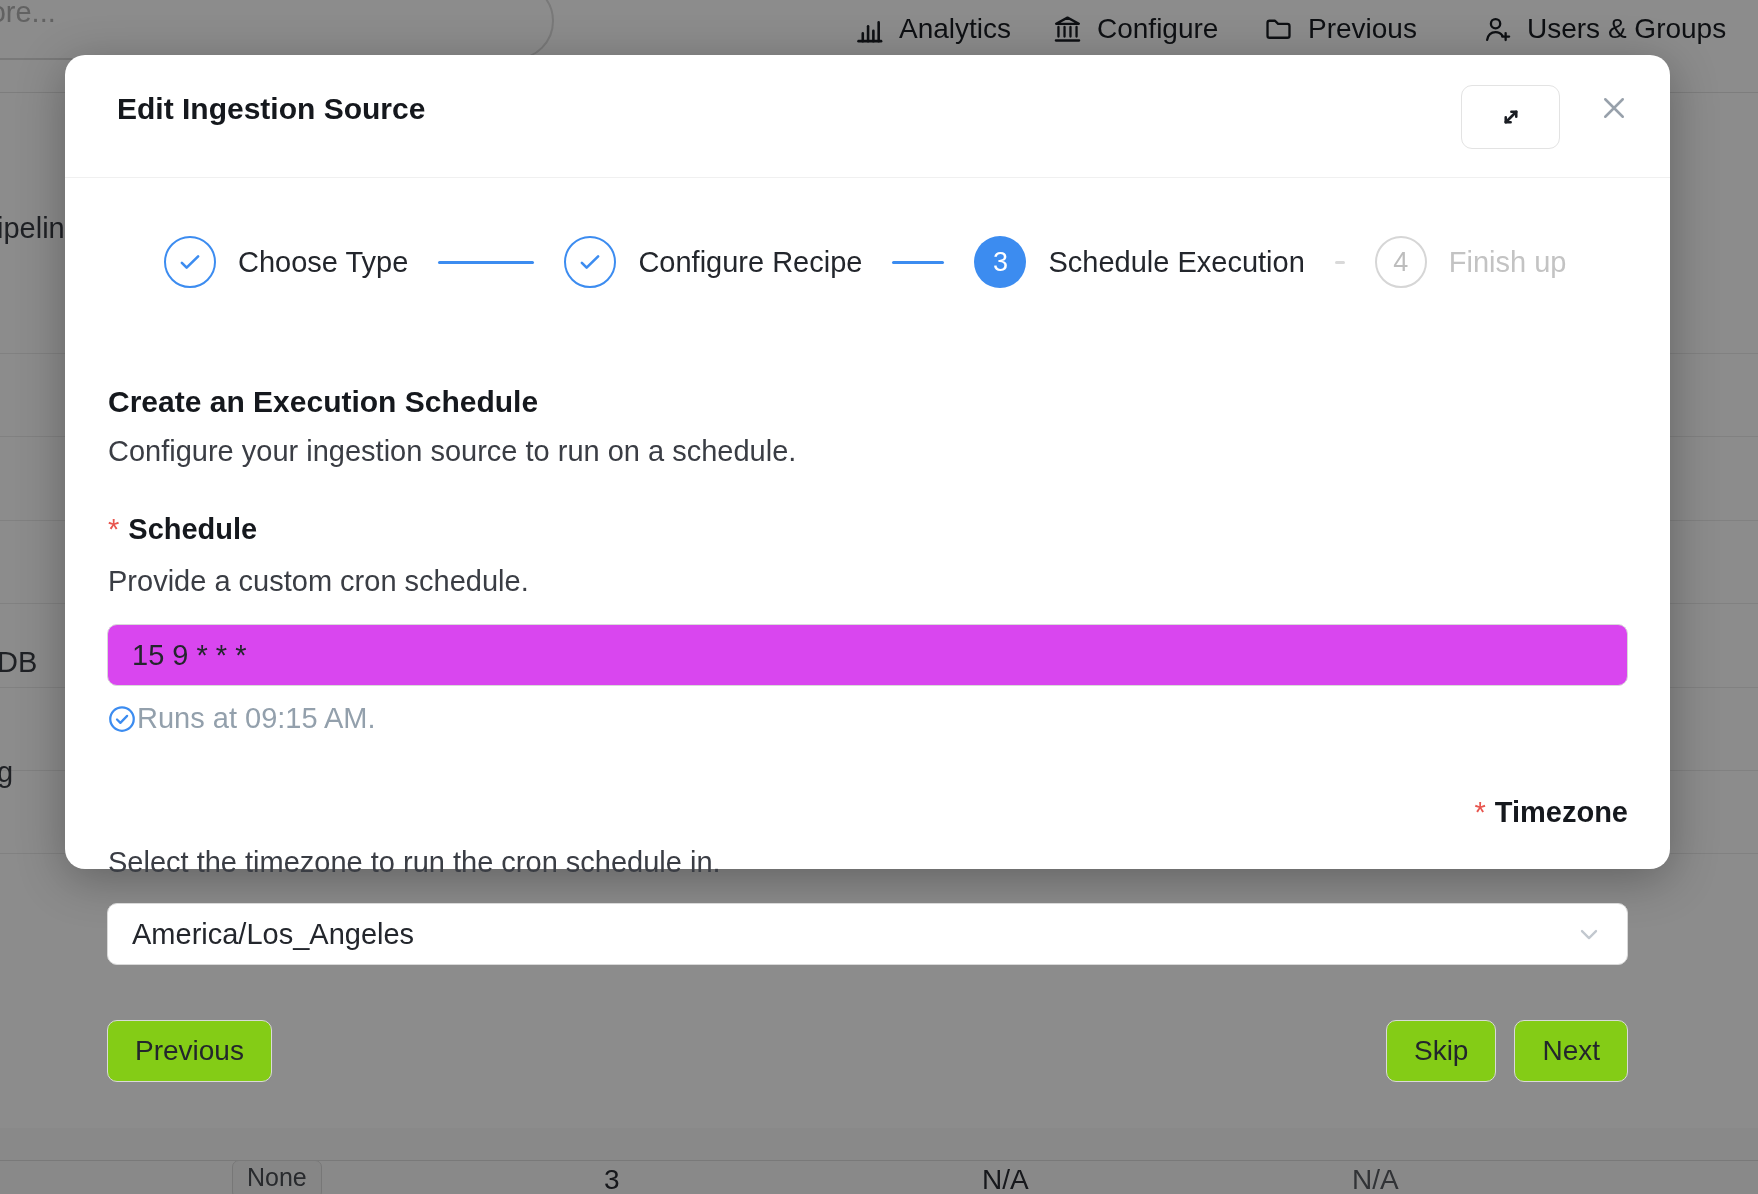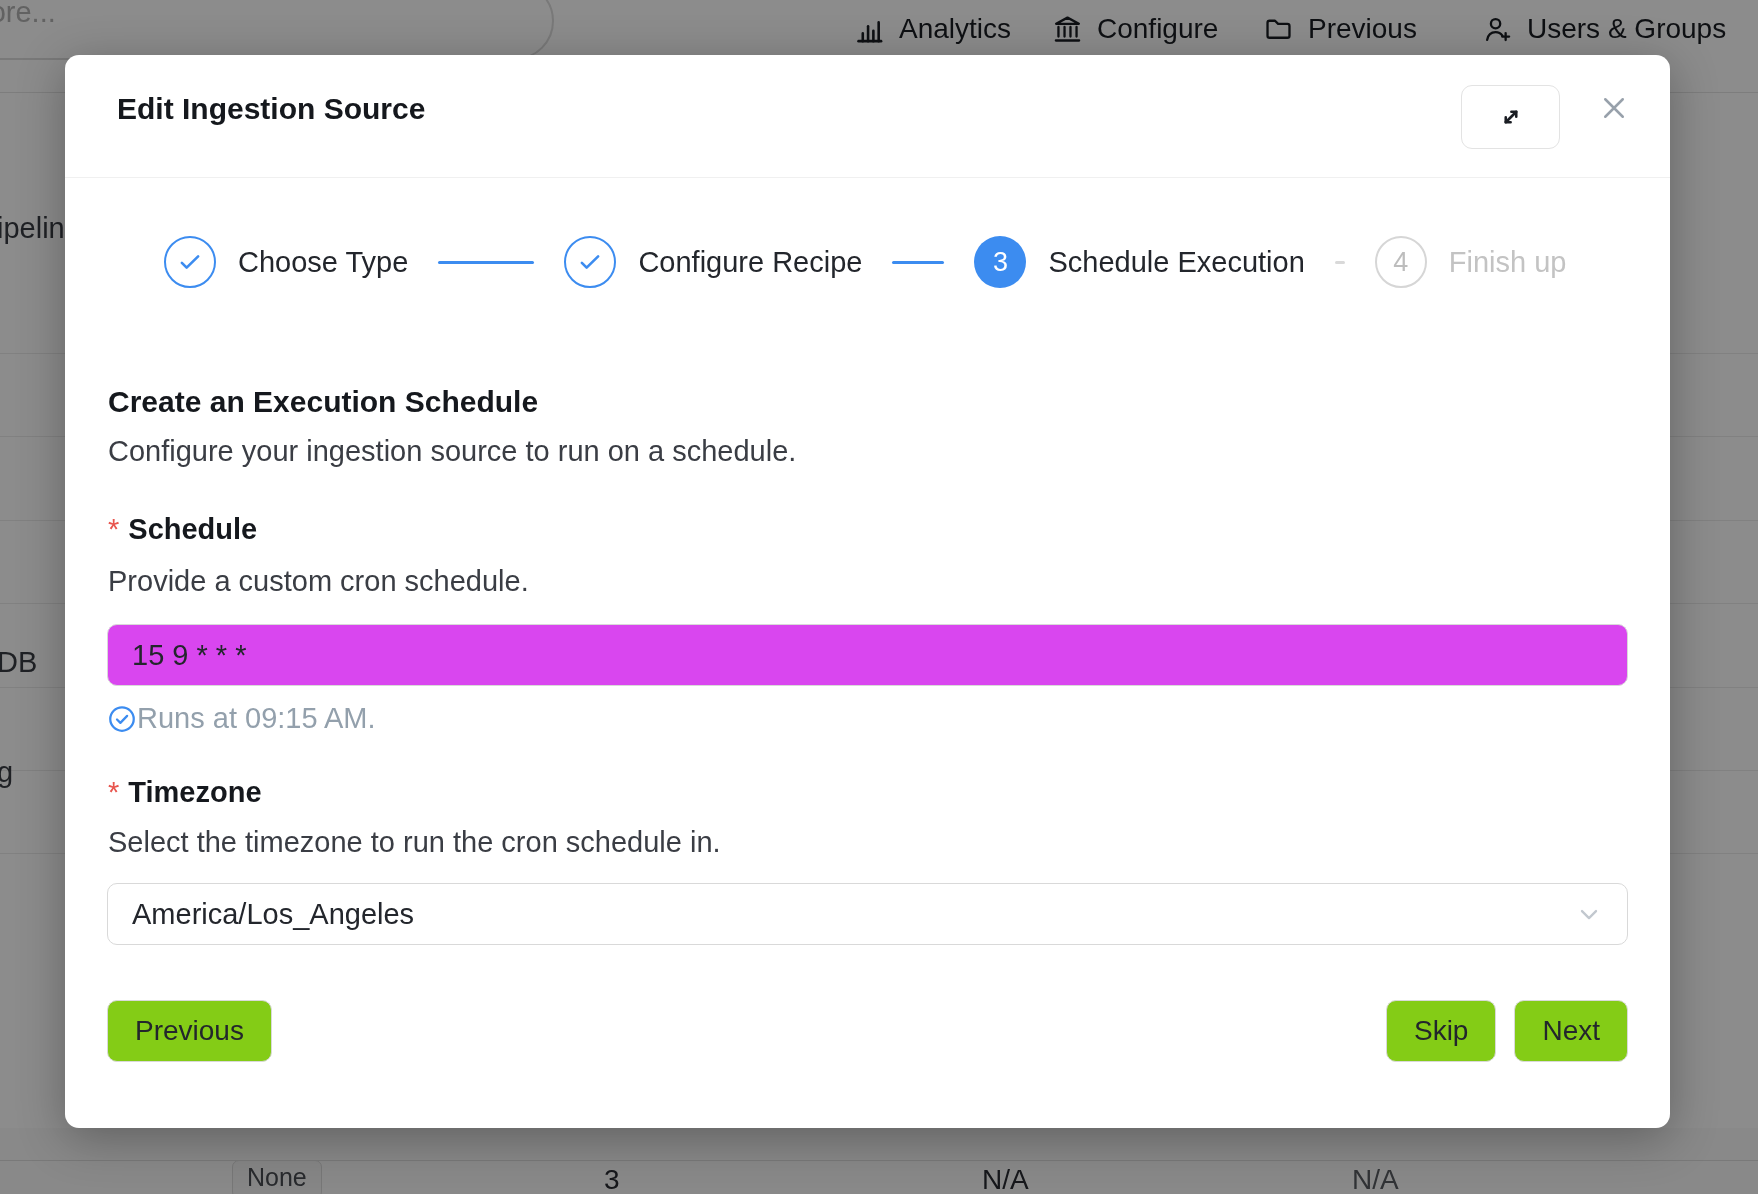--- a/index.html
+++ b/index.html
@@ -33,22 +33,22 @@
   .cell { position:absolute; top:36px; font-size:28px; color:#2a2d33; }
   .badge {
     position:absolute; left:232px; top:32px; padding:2px 14px 6px;
     border:1.5px solid #d9d9d9; border-radius:7px; background:#f5f5f5;
     font-size:25px; color:#4a4d53;
   }
   
   .overlay { position:absolute; inset:0; background:rgba(0,0,0,0.45); }
   
   .modal {
-    position:absolute; left:65px; top:55px; width:1605px; height:1073px;
-    background:#fff; border-radius:14px; box-shadow:0 10px 48px rgba(0,0,0,0.3);
+    position:absolute; left:65px; top:55px; width:1605px; height:814px;
+    background:#fff; border-radius:20px; box-shadow:0 10px 48px rgba(0,0,0,0.3);
   }
   .modal-header { position:relative; height:122px; border-bottom:1px solid #f0f0f0; }
   .modal-title {
     position:absolute; left:52px; top:36px; font-size:30px; line-height:36px;
     font-weight:700; color:#15181d;
   }
   .expand-btn {
     position:absolute; right:110px; top:30px; width:97px; height:62px;
     border:1.5px solid #e3e3e3; border-radius:11px; background:#fff;
     display:flex; align-items:center; justify-content:center; cursor:pointer;
@@ -231,21 +231,21 @@
       <div class="field-help">Provide a custom cron schedule.</div>
       <input class="text-input" type="text" value="15 9 * * *" style="">
       <div class="runs-at">
         <svg viewBox="0 0 24 24" fill="none" stroke="currentColor" stroke-width="1.8" stroke-linecap="round" stroke-linejoin="round">
           <circle cx="12" cy="12" r="9.4"></circle>
             <path d="M8 12.4l2.7 2.7 5.4-5.6"></path>
         </svg>
         <span>Runs at 09:15 AM.</span>
       </div>
 
-      <div class="field-label" style="margin-top:40px;"><span class="req-star">*</span><span>Timezone</span></div>
+      <div class="field-label" style="margin-top:60px;text-align:right;"><span class="req-star">*</span><span>Timezone</span></div>
       <div class="field-help" style="margin-top:16px;">Select the timezone to run the cron schedule in.</div>
       <div class="select-box">
         <span>America/Los_Angeles</span>
         <svg viewBox="0 0 24 24" fill="none" stroke="currentColor" stroke-width="2" stroke-linecap="round" stroke-linejoin="round">
             <path d="M6 9.5l6 6 6-6"></path>
           </svg>
       </div>
 
       <div class="footer-btns">
         <button class="btn btn-previous">Previous</button>

